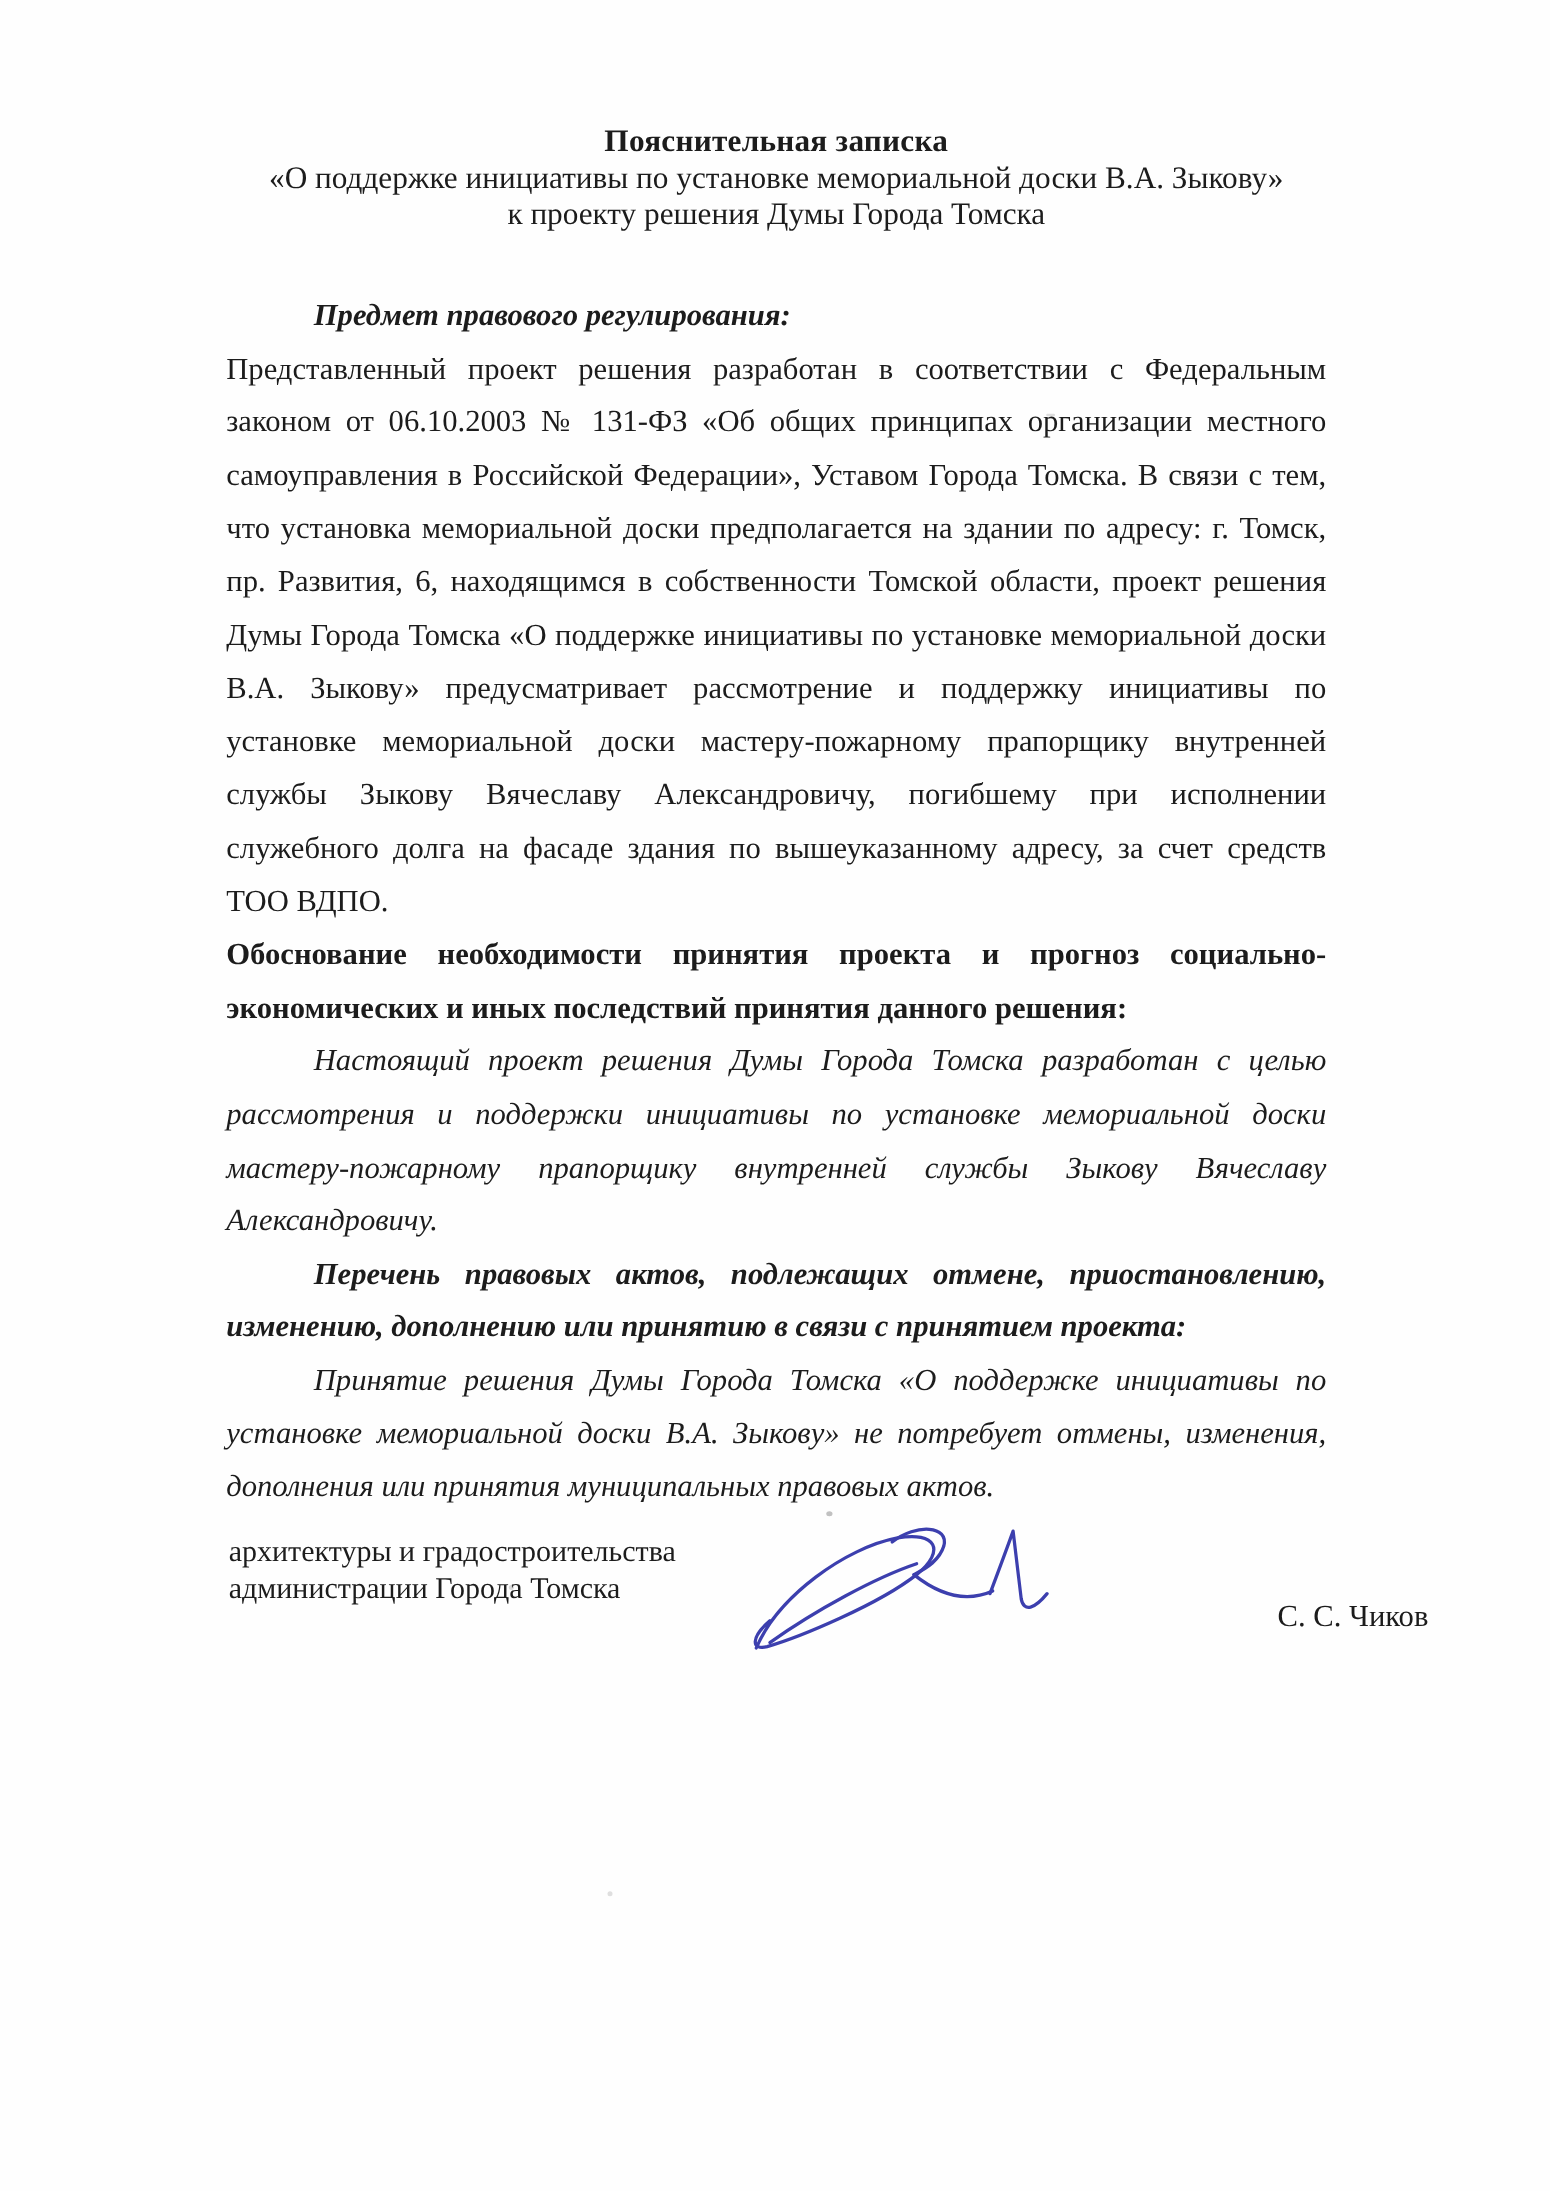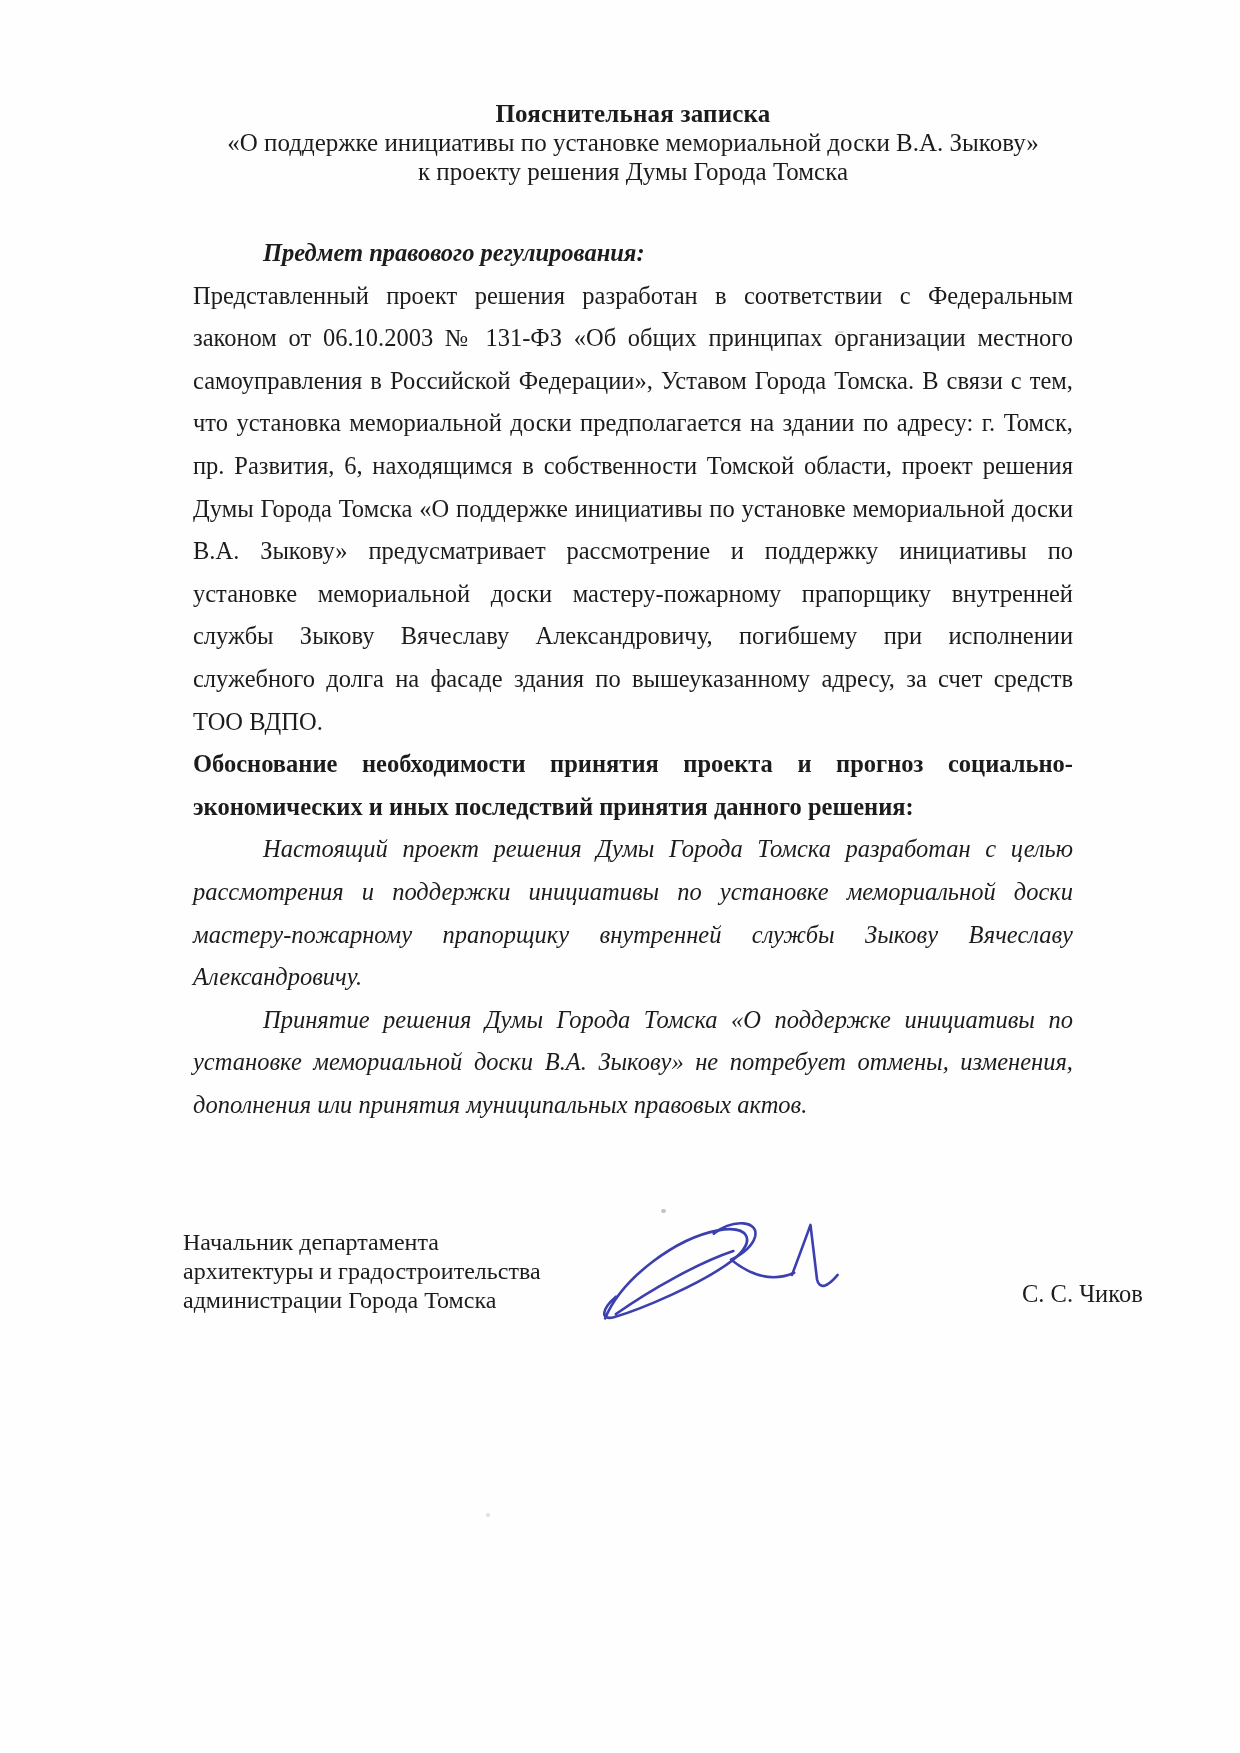--- a/index.html
+++ b/index.html
@@ -8,21 +8,21 @@
     position:relative;
     width:1240px;
     height:1753px;
     background:#fefefe;
     overflow:hidden;
     font-family:"Liberation Serif","DejaVu Serif",serif;
     color:#1c1c1c;
   }
   .doc {
     position:absolute;
-    left:193px;
+    left:181px;
     top:99px;
     width:880px;
   }
   .title-block { text-align:center; line-height:29px; font-size:25px; }
   .title-bold { font-weight:bold; letter-spacing:0.2px; }
   .content {
     margin-top:46px;
     font-size:24.5px;
     line-height:42.6px;
   }
@@ -73,27 +73,27 @@
       <div class="title-bold">Пояснительная записка</div>
       <div>«О поддержке инициативы по установке мемориальной доски В.А. Зыкову»</div>
       <div>к проекту решения Думы Города Томска</div>
     </div>
 
     <div class="content">
       <p class="para indent bold">Предмет правового регулирования:</p>
       <p class="para">Представленный проект решения разработан в соответствии с Федеральным законом от 06.10.2003 № 131-ФЗ «Об общих принципах организации местного самоуправления в Российской Федерации», Уставом Города Томска. В связи с тем, что установка мемориальной доски предполагается на здании по адресу: г. Томск, пр. Развития, 6, находящимся в собственности Томской области, проект решения Думы Города Томска «О поддержке инициативы по установке мемориальной доски В.А. Зыкову» предусматривает рассмотрение и поддержку инициативы по установке мемориальной доски мастеру-пожарному прапорщику внутренней службы Зыкову Вячеславу Александровичу, погибшему при исполнении служебного долга на фасаде здания по вышеуказанному адресу, за счет средств ТОО ВДПО.</p>
       <p class="para bold">Обоснование необходимости принятия проекта и прогноз социально-экономических и иных последствий принятия данного решения:</p>
       <p class="para indent">Настоящий проект решения Думы Города Томска разработан с целью рассмотрения и поддержки инициативы по установке мемориальной доски мастеру-пожарному прапорщику внутренней службы Зыкову Вячеславу Александровичу.</p>
+      <p class="para indent bold">Перечень правовых актов, подлежащих отмене, приостановлению, изменению, дополнению или принятию в связи с принятием проекта:</p>
       <p class="para indent">Принятие решения Думы Города Томска «О поддержке инициативы по установке мемориальной доски В.А. Зыкову» не потребует отмены, изменения, дополнения или принятия муниципальных правовых актов.</p>
     </div>
 
   </div>
 
   <div class="sig-block">
-    <div>Начальник департамента</div>
     <div>архитектуры и градостроительства</div>
     <div>администрации Города Томска</div>
   </div>
 
   <svg class="sig-svg" viewBox="0 0 230 110" fill="none" stroke="#3c3fae" stroke-width="2.4" stroke-linecap="round" stroke-linejoin="round">
 
     <path d="M12,94 C28,56 78,20 116,13 C144,8 152,22 130,40 C102,62 44,86 20,93 C8,96 8,86 22,74"></path>
     <path d="M22,90 C56,66 100,42 130,32"></path>
 
     <path d="M112,16 C130,2 154,4 150,19 C147,29 138,35 128,40"></path>

